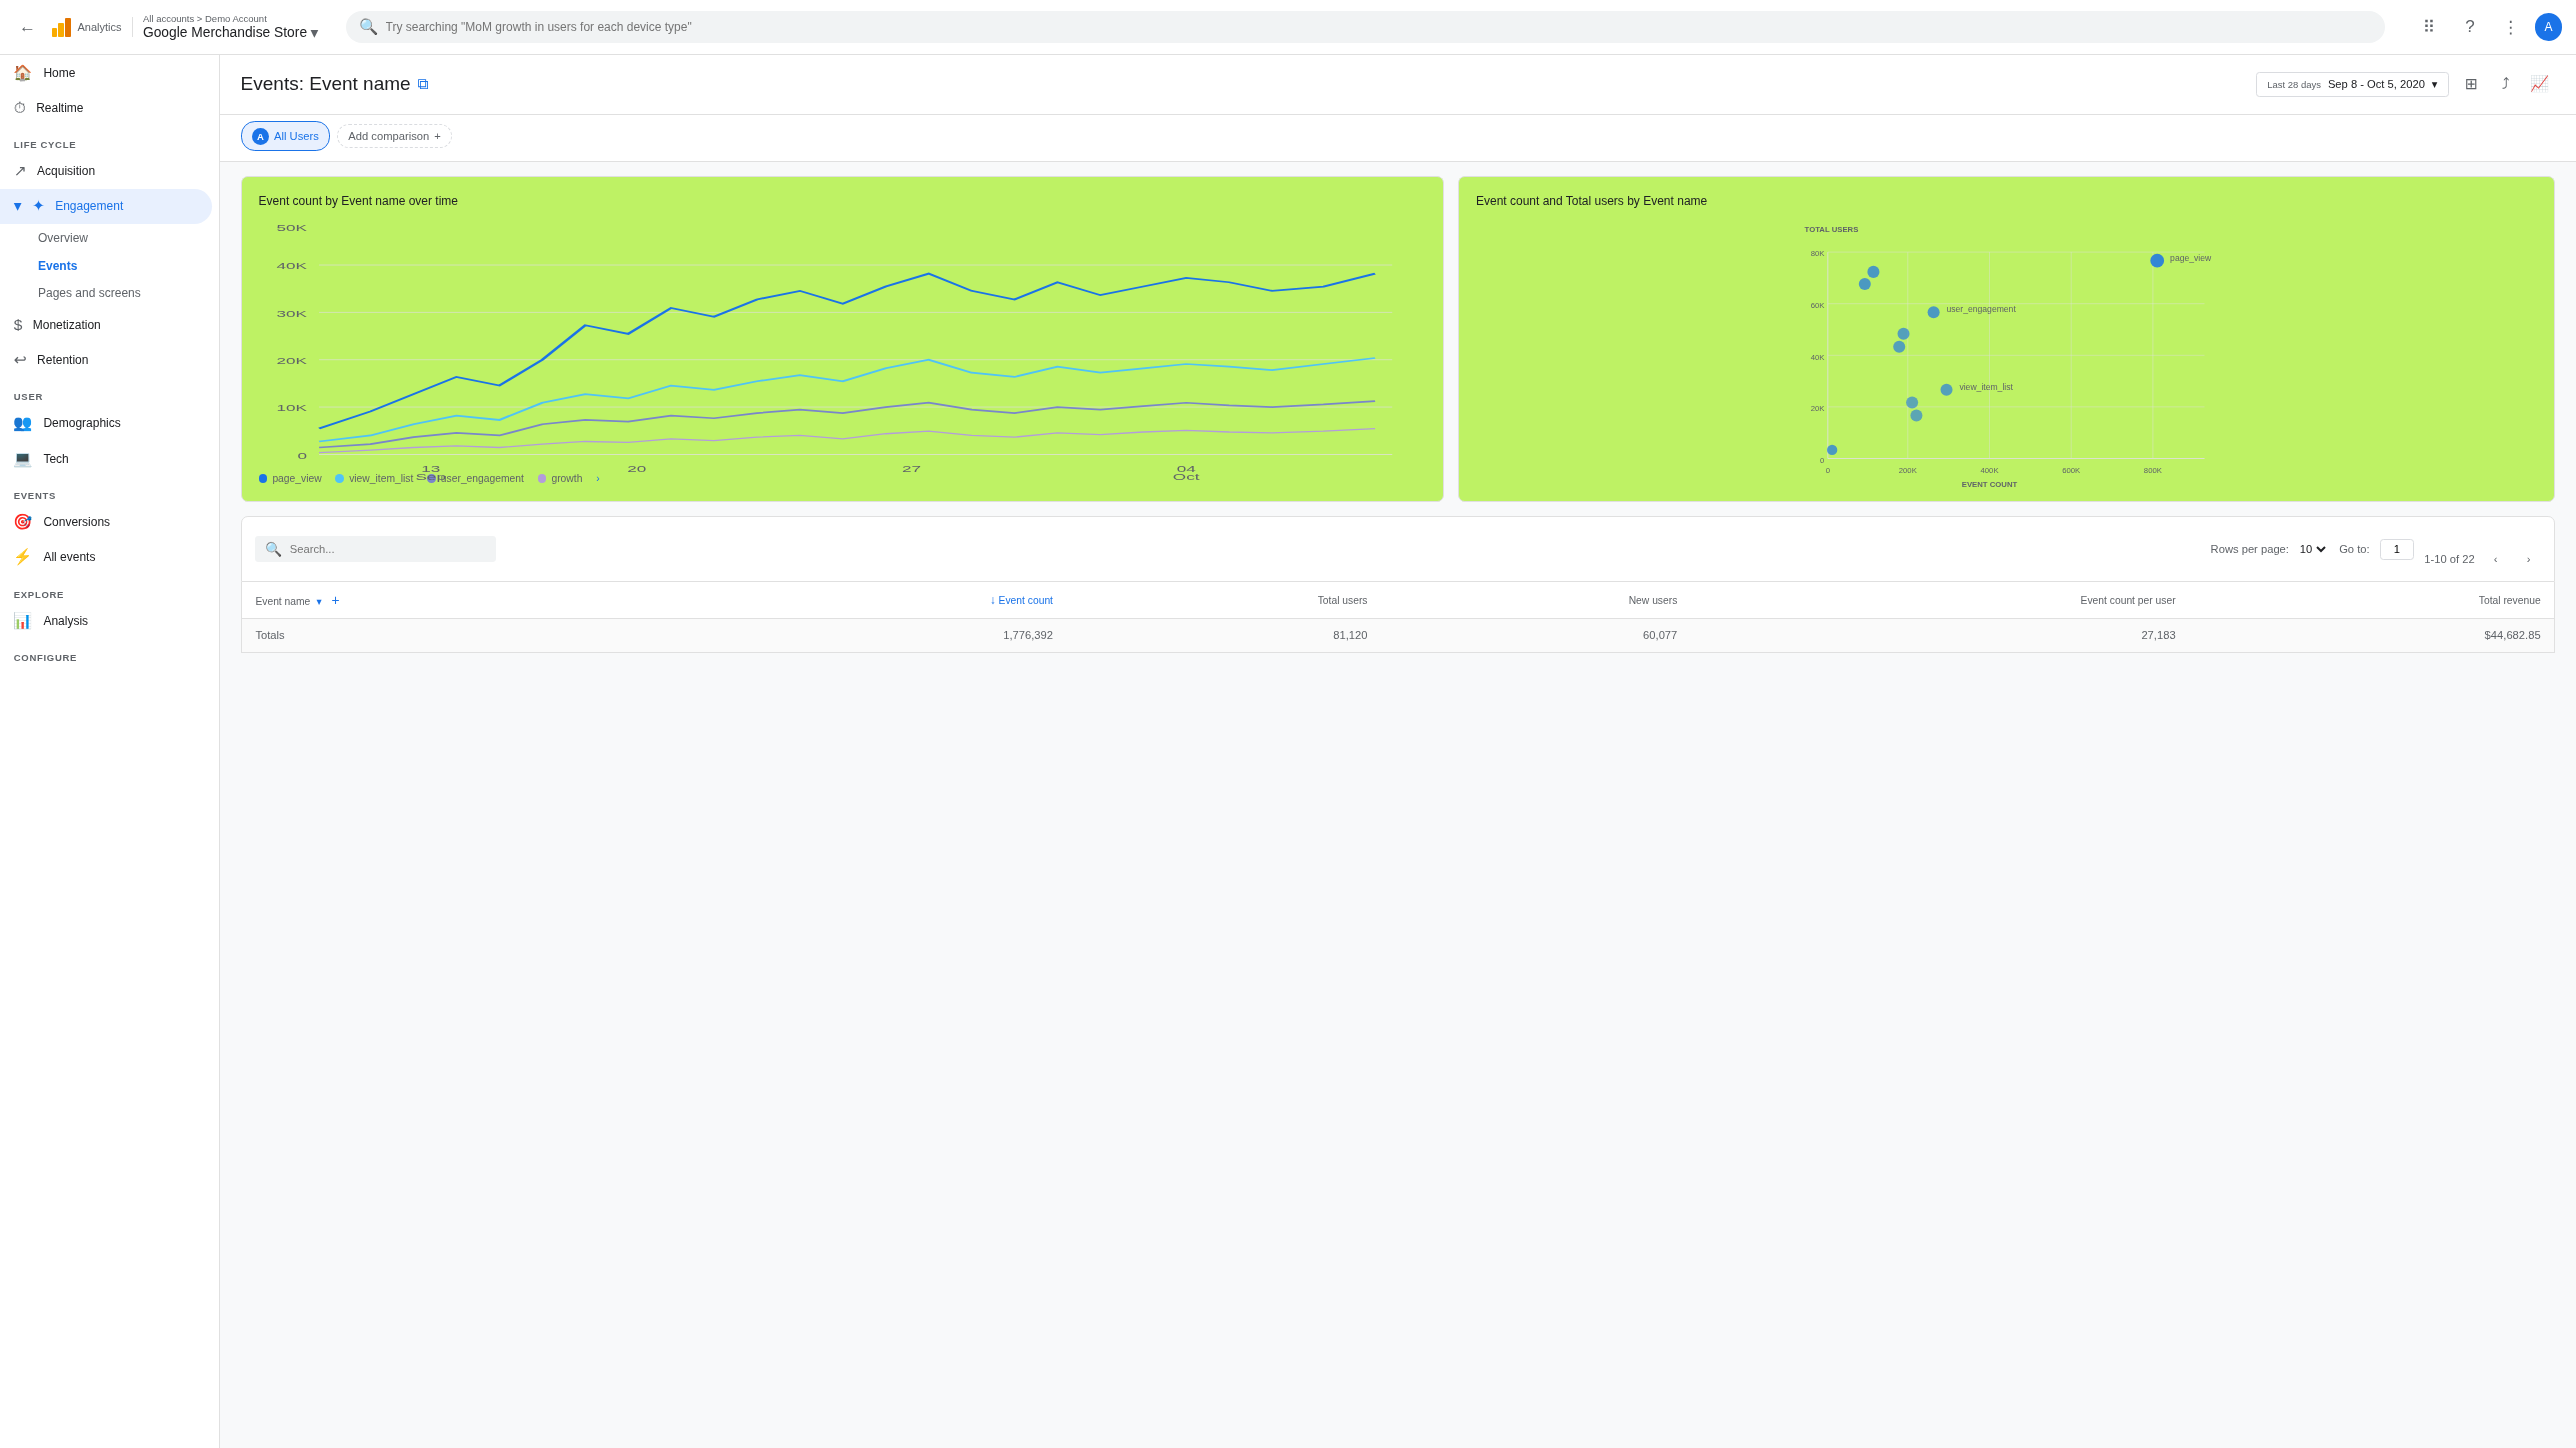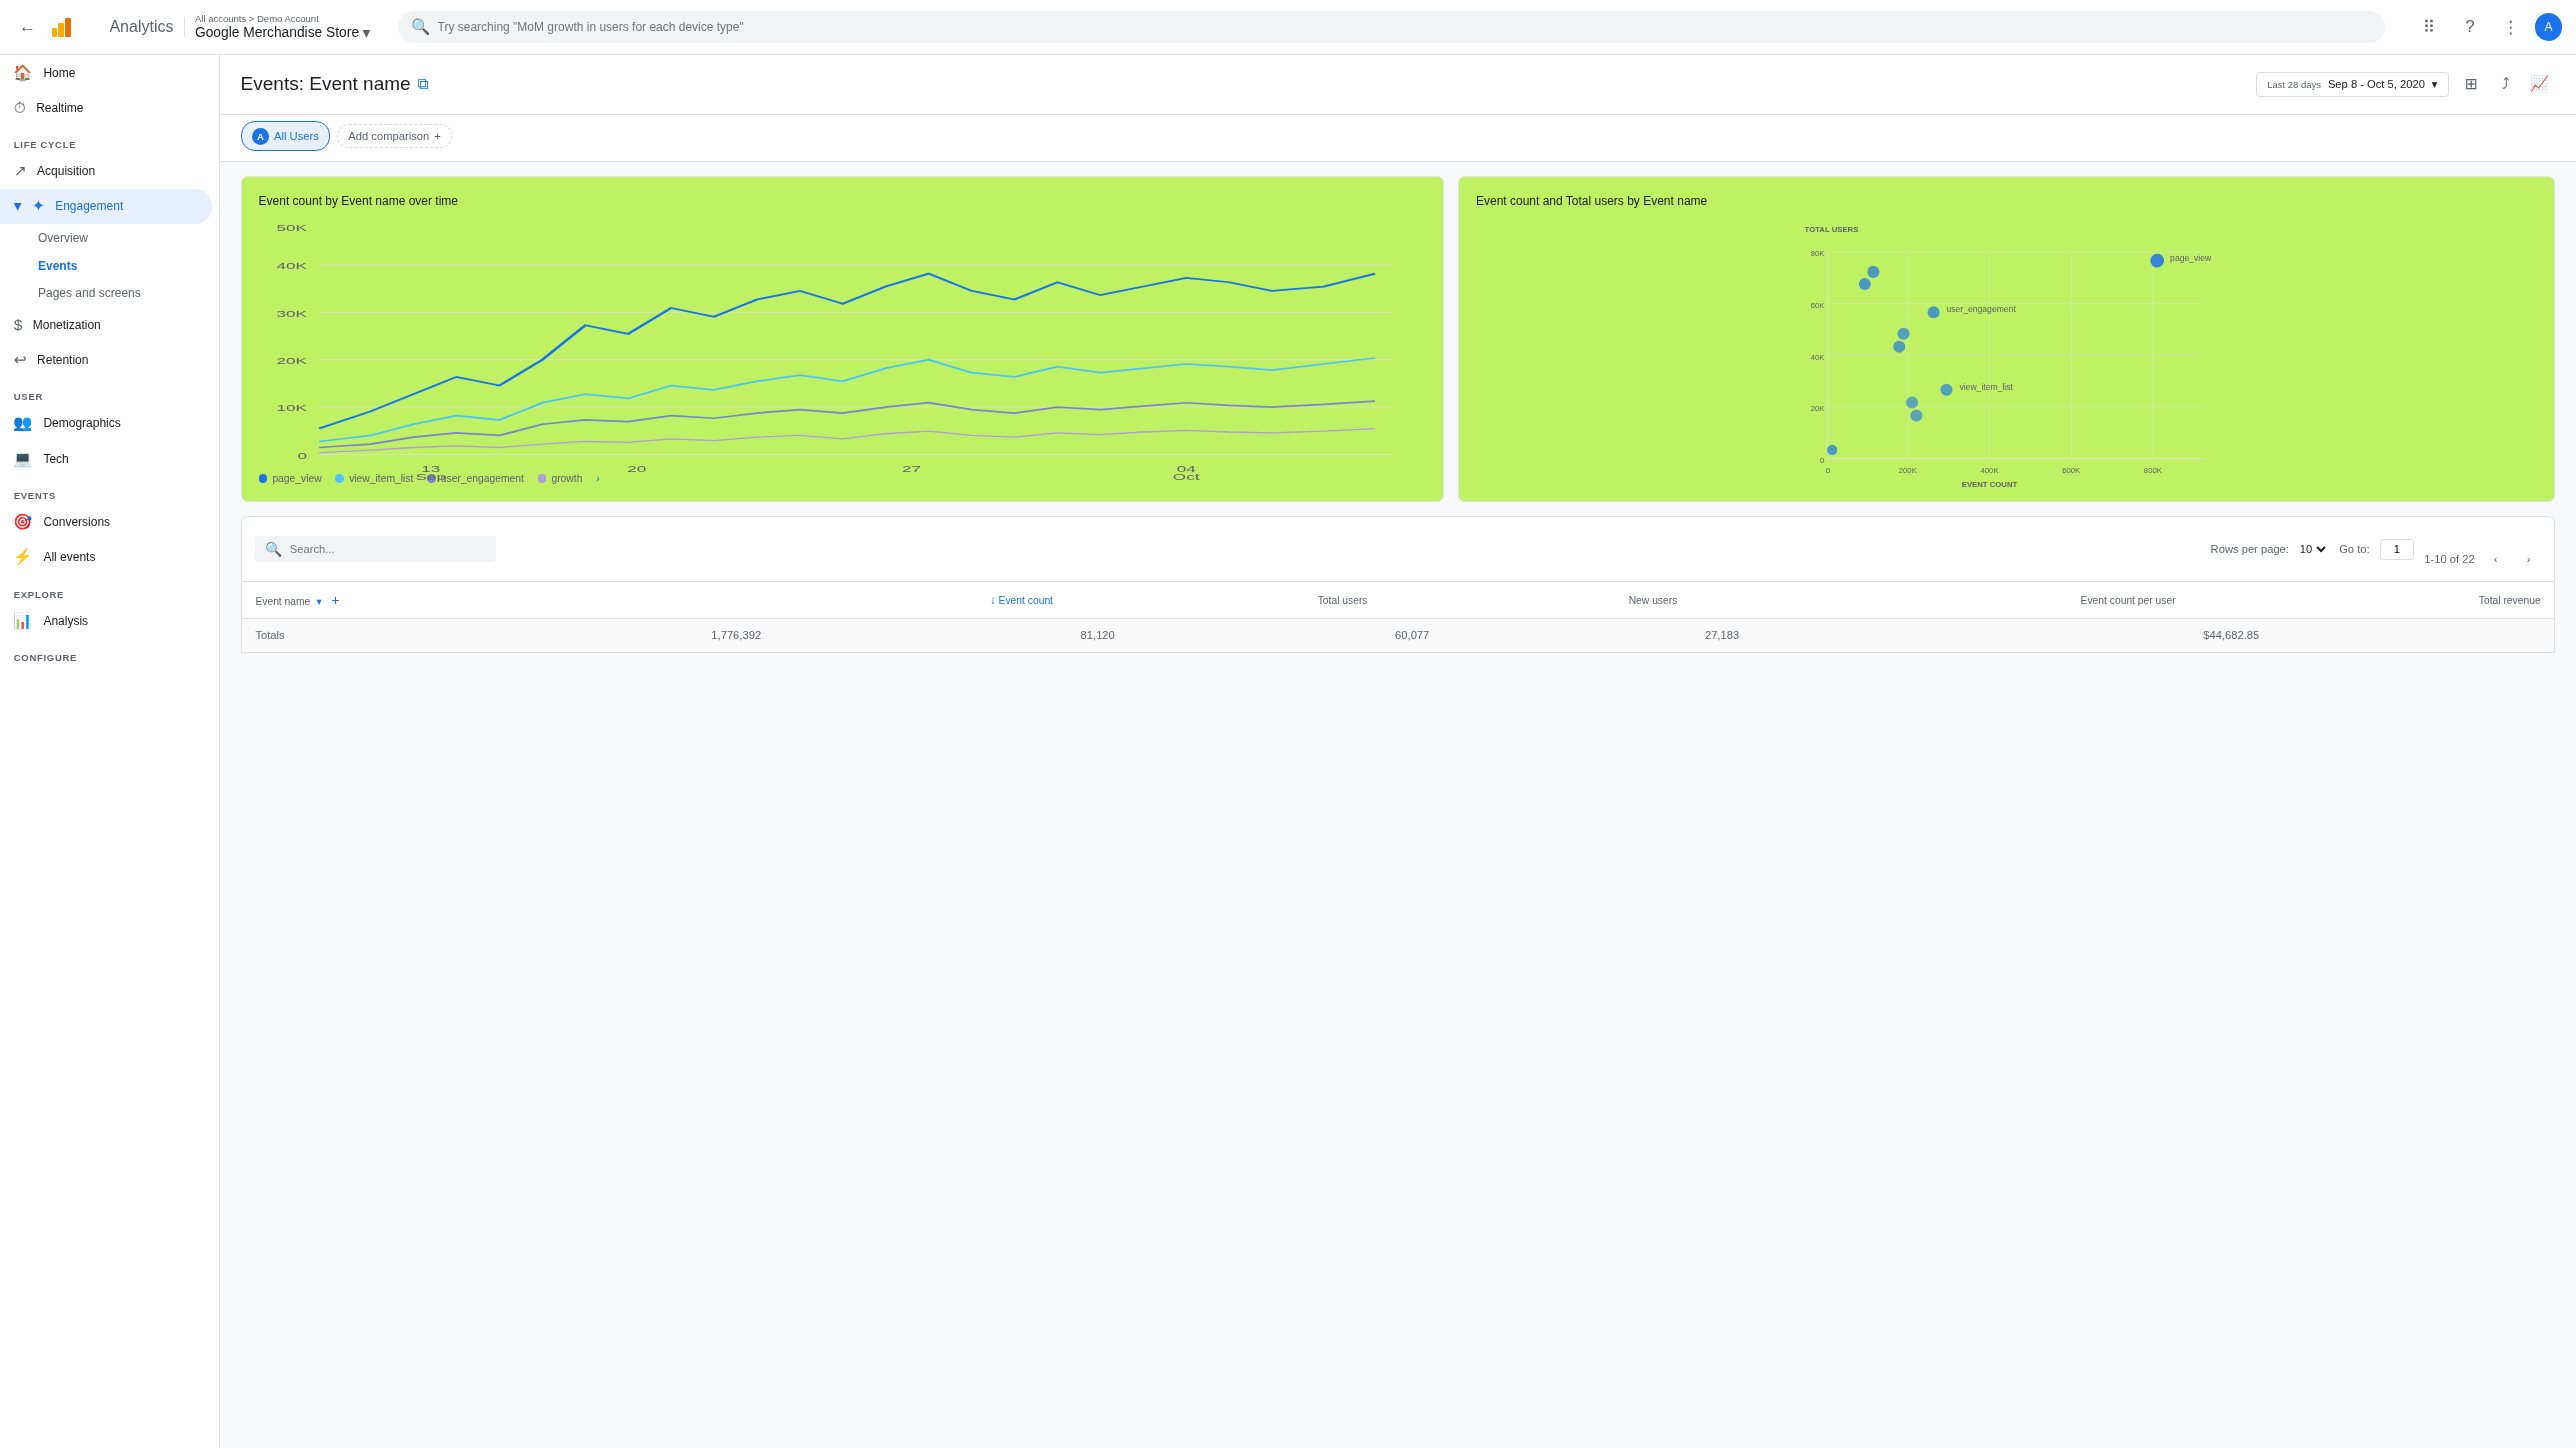--- a/index.html
+++ b/index.html
@@ -10,21 +10,21 @@
       display: flex; align-items: center; height: 55px; background: #fff;
       border-bottom: 0.9px solid #e0e0e0; padding: 0 13.8px; gap: 10.3px; flex-shrink: 0;
     }
     .nav-back { width: 27.5px; height: 27.5px; display: flex; align-items: center; justify-content: center; cursor: pointer; color: #5f6368; font-size: 17px; }
     .nav-logo { display: flex; align-items: center; gap: 6.9px; }
     .logo-bars { display: flex; gap: 1.7px; align-items: flex-end; }
     .logo-bar { width: 5.2px; background: #f9ab00; border-radius: 0.9px; }
     .logo-bar:nth-child(1) { height: 8.6px; }
     .logo-bar:nth-child(2) { height: 13.8px; }
     .logo-bar:nth-child(3) { height: 19px; background: #e37400; }
-    .nav-analytics-label { font-size: 16px; font-weight: 400; color: #5f6368; margin-left: 32px; }
+    .nav-analytics-label { font-size: 11px; font-weight: 400; color: #5f6368; }
     .nav-divider { width: 0.9px; height: 20.6px; background: #e0e0e0; }
     .nav-account { display: flex; flex-direction: column; }
     .nav-account-sub { font-size: 9.5px; color: #5f6368; }
     .nav-account-main { display: flex; align-items: center; gap: 3.4px; font-size: 13.8px; font-weight: 400; color: #202124; cursor: pointer; }
     .nav-dropdown-icon { font-size: 15.5px; color: #5f6368; }
     .nav-search { flex: 1; margin: 0 17px; }
     .nav-search-inner { display: flex; align-items: center; background: #f1f3f4; border-radius: 20.6px; padding: 6.9px 13.8px; gap: 6.9px; }
     .search-icon { color: #5f6368; font-size: 15.5px; }
     .search-input { border: none; background: transparent; outline: none; font-size: 12px; color: #5f6368; width: 100%; }
     .nav-actions { display: flex; align-items: center; gap: 6.9px; }
@@ -90,21 +90,21 @@
     .rows-select { border: none; background: transparent; font-size: 11.2px; color: #202124; cursor: pointer; outline: none; }
     .goto-field { width: 34px; border: 0.9px solid #dadce0; border-radius: 3.4px; padding: 3.4px 5.2px; text-align: center; font-size: 11.2px; }
     .page-nav { display: flex; align-items: center; gap: 9px; margin-top: 20px; }
     .page-nav-btn { width: 24px; height: 24px; display: flex; align-items: center; justify-content: center; cursor: pointer; color: #5f6368; border-radius: 50%; }
 
     .data-table { background: #fff; border: 0.9px solid #e0e0e0; border-top: none; border-radius: 0 0 6.9px 6.9px; width: 100%; border-collapse: collapse; }
     .data-table th { font-size: 10.3px; font-weight: 500; color: #5f6368; padding: 10.3px 13.8px; text-align: right; border-bottom: 1.7px solid #e0e0e0; cursor: pointer; white-space: nowrap; }
     .data-table th:first-child { text-align: left; margin-left: 36px; }
     .data-table th.sorted { color: #1a73e8; }
     .data-table th .sort-icon { font-size: 12px; }
-    .data-table td { font-size: 11.2px; padding: 10.3px 13.8px; border-bottom: 0.9px solid #f1f3f4; color: #202124; }
+    .data-table td { font-size: 11.2px; padding: 10.3px 13.8px; text-align: right; border-bottom: 0.9px solid #f1f3f4; color: #202124; }
     .data-table td:first-child { text-align: left; }
     .data-table tr:last-child td { border-bottom: none; }
     .totals-row td { font-weight: 500; color: #5f6368; background: #fafafa; }
     .totals-label { color: #5f6368; font-weight: 500; }
 
     
     svg { overflow: visible; }
   </style>
 </head>
 <body>

